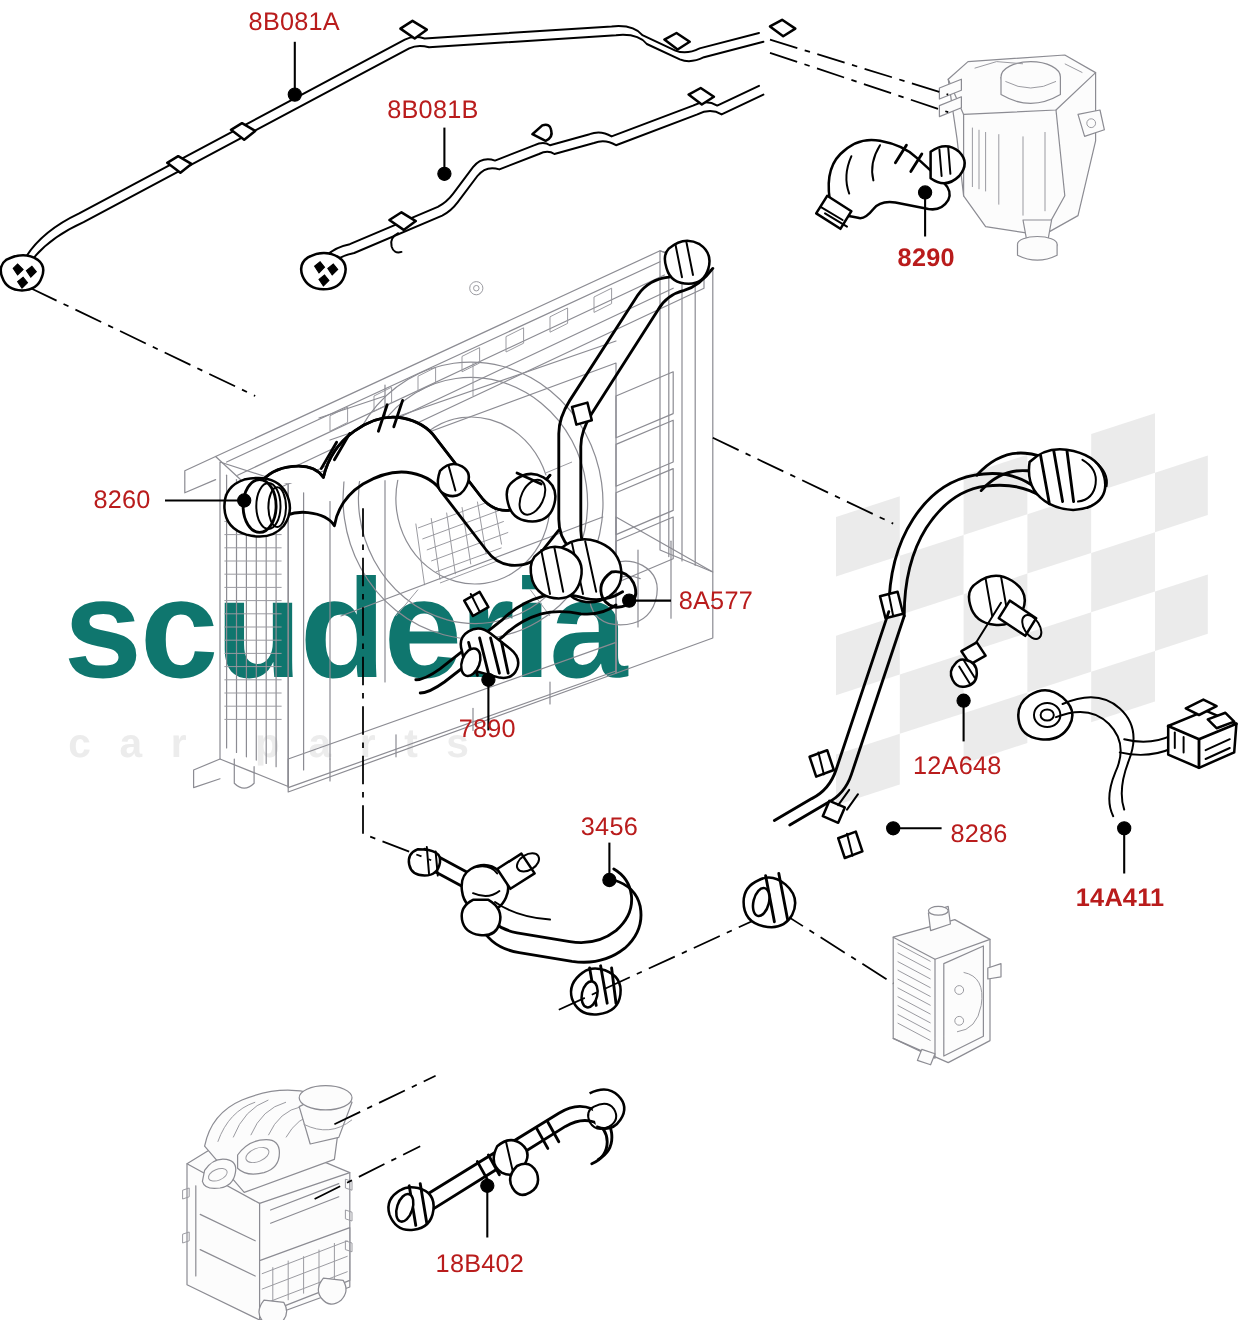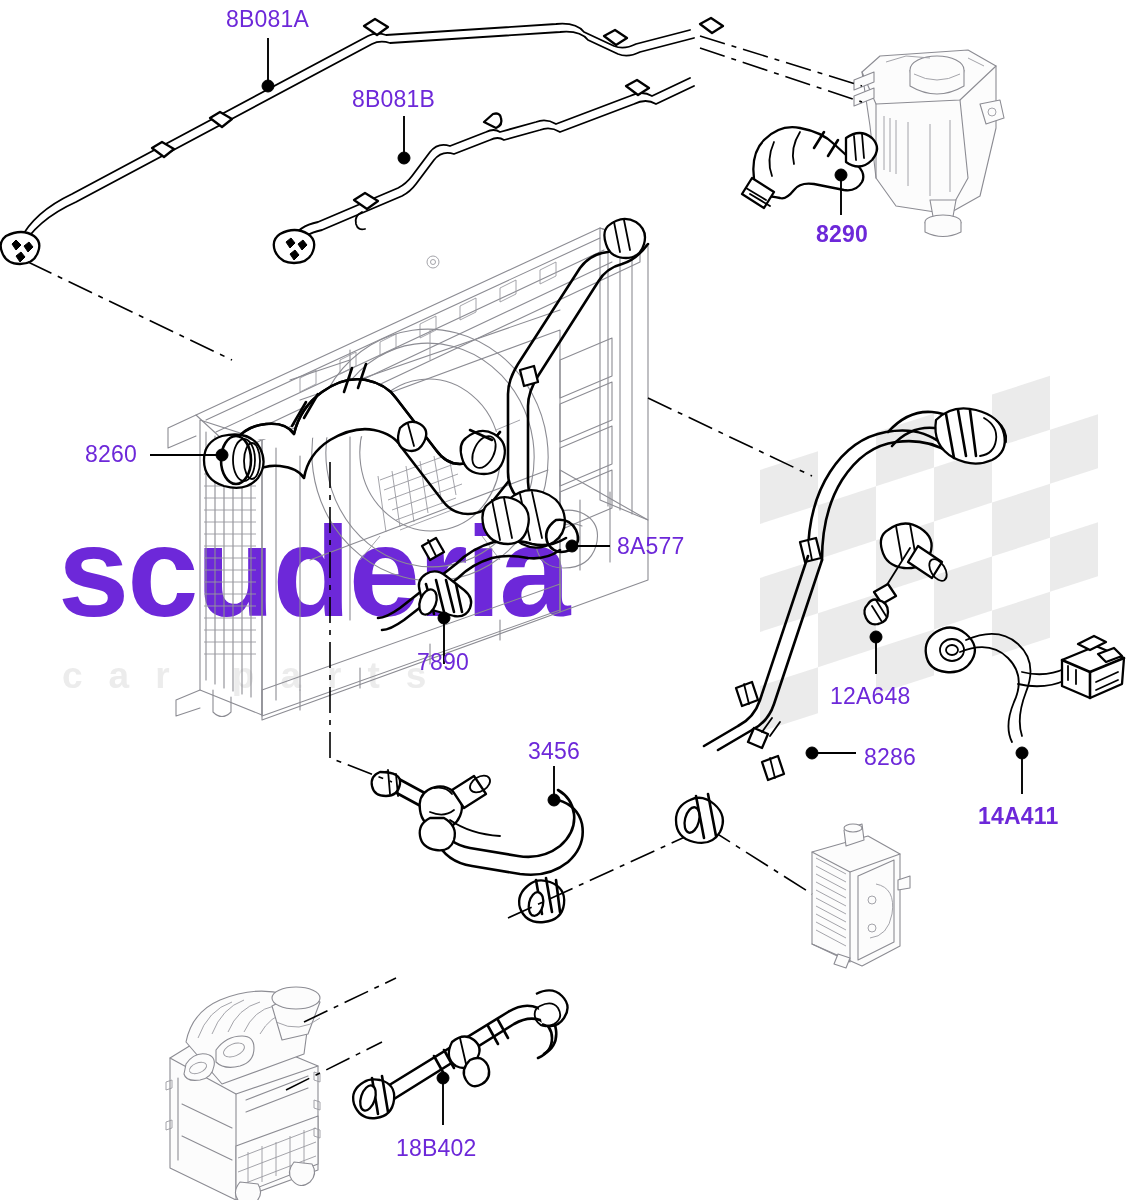--- a/index.html
+++ b/index.html
@@ -20,37 +20,37 @@
   }
   #diagram-svg {
     position: absolute;
     top: 0;
     left: 0;
     width: 1128px;
     height: 1200px;
   }
   .callout-label {
     position: absolute;
-    color: #6d28d9;
+    color: #b91c1c;
     font-family: "Liberation Sans", sans-serif;
     font-size: 23px;
     font-weight: 400;
     letter-spacing: 0.2px;
     white-space: nowrap;
     line-height: 1;
     user-select: none;
   }
   .wm-scuderia {
     position: absolute;
     left: 58px;
     top: 498px;
     font-family: "Liberation Sans", sans-serif;
     font-size: 128px;
     font-weight: bold;
-    color: #6d28d9;
+    color: #0f766e;
     letter-spacing: -2px;
     user-select: none;
     pointer-events: none;
   }
   .wm-carparts {
     position: absolute;
     left: 62px;
     top: 655px;
     font-family: "Liberation Sans", sans-serif;
     font-size: 37px;

